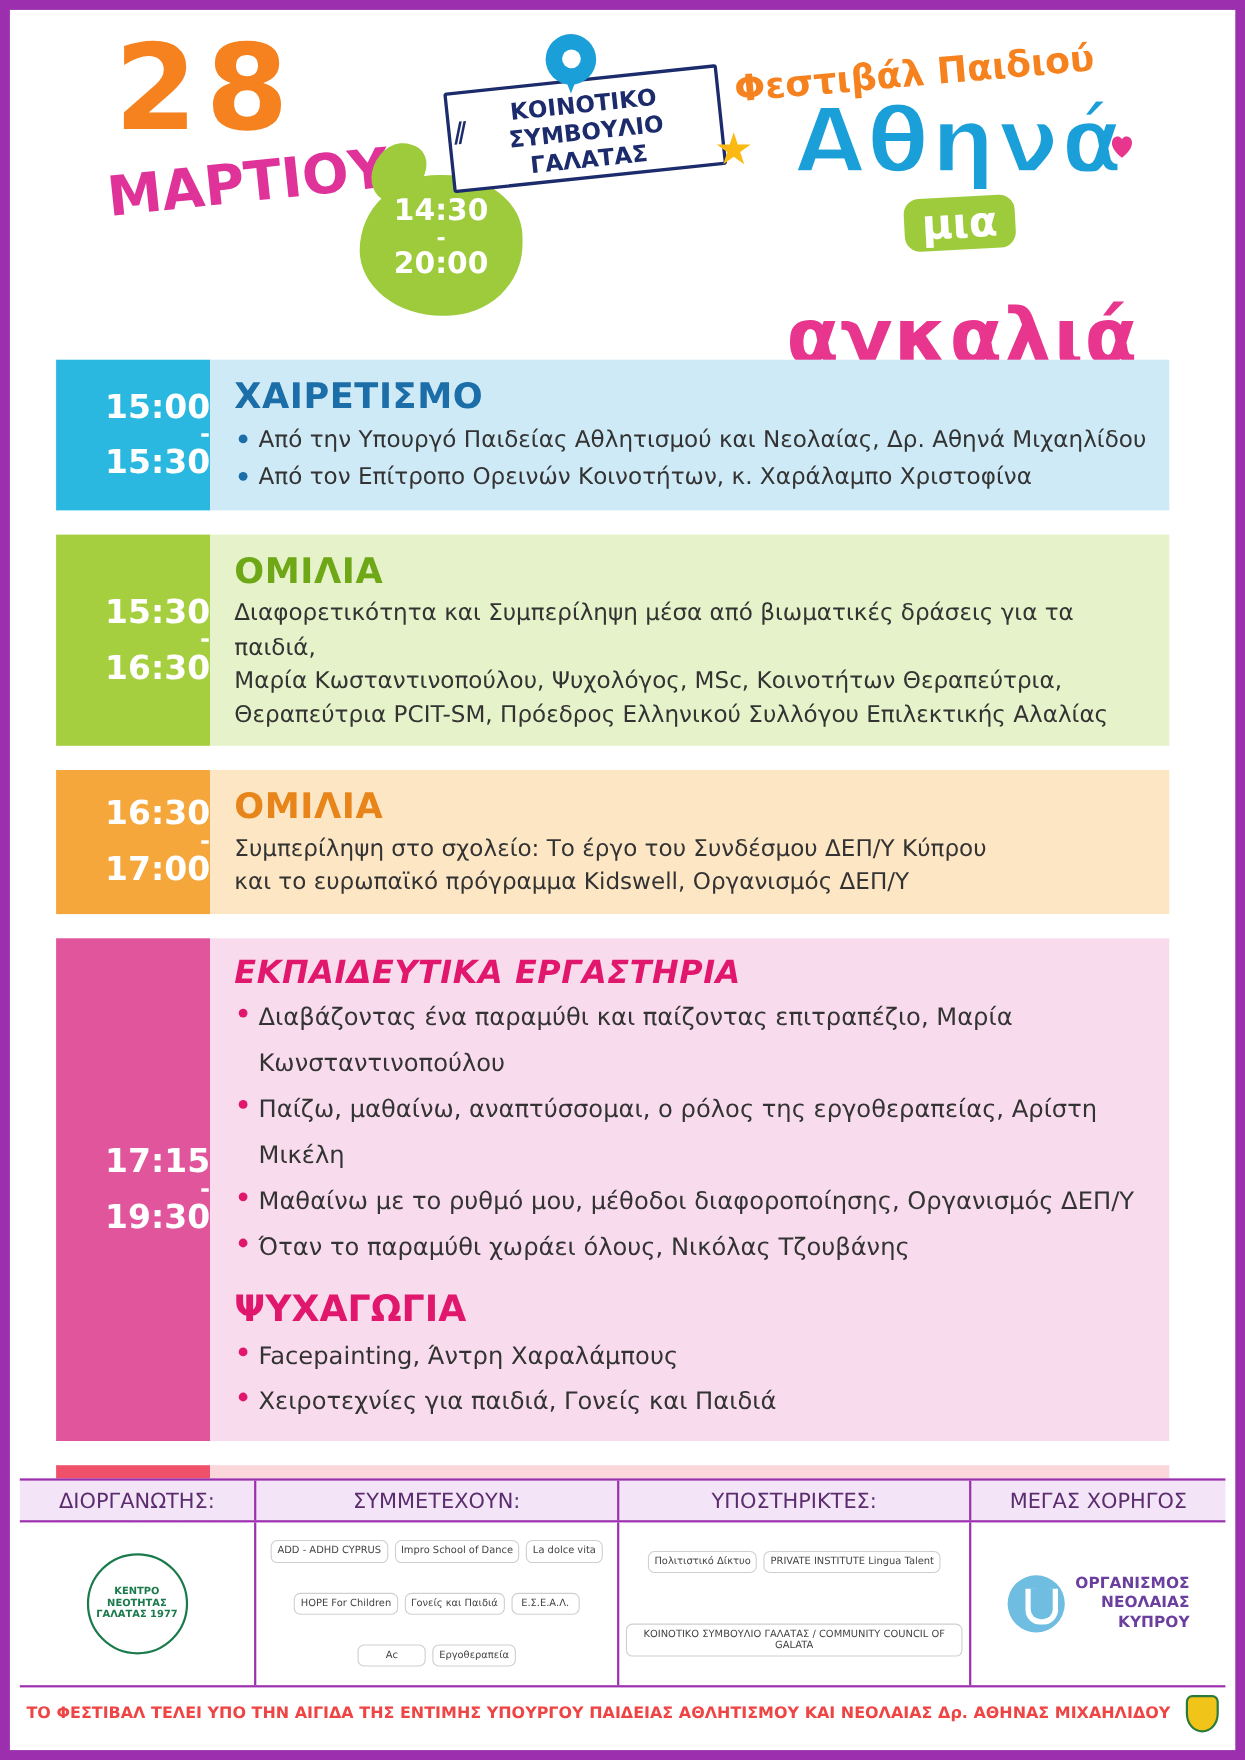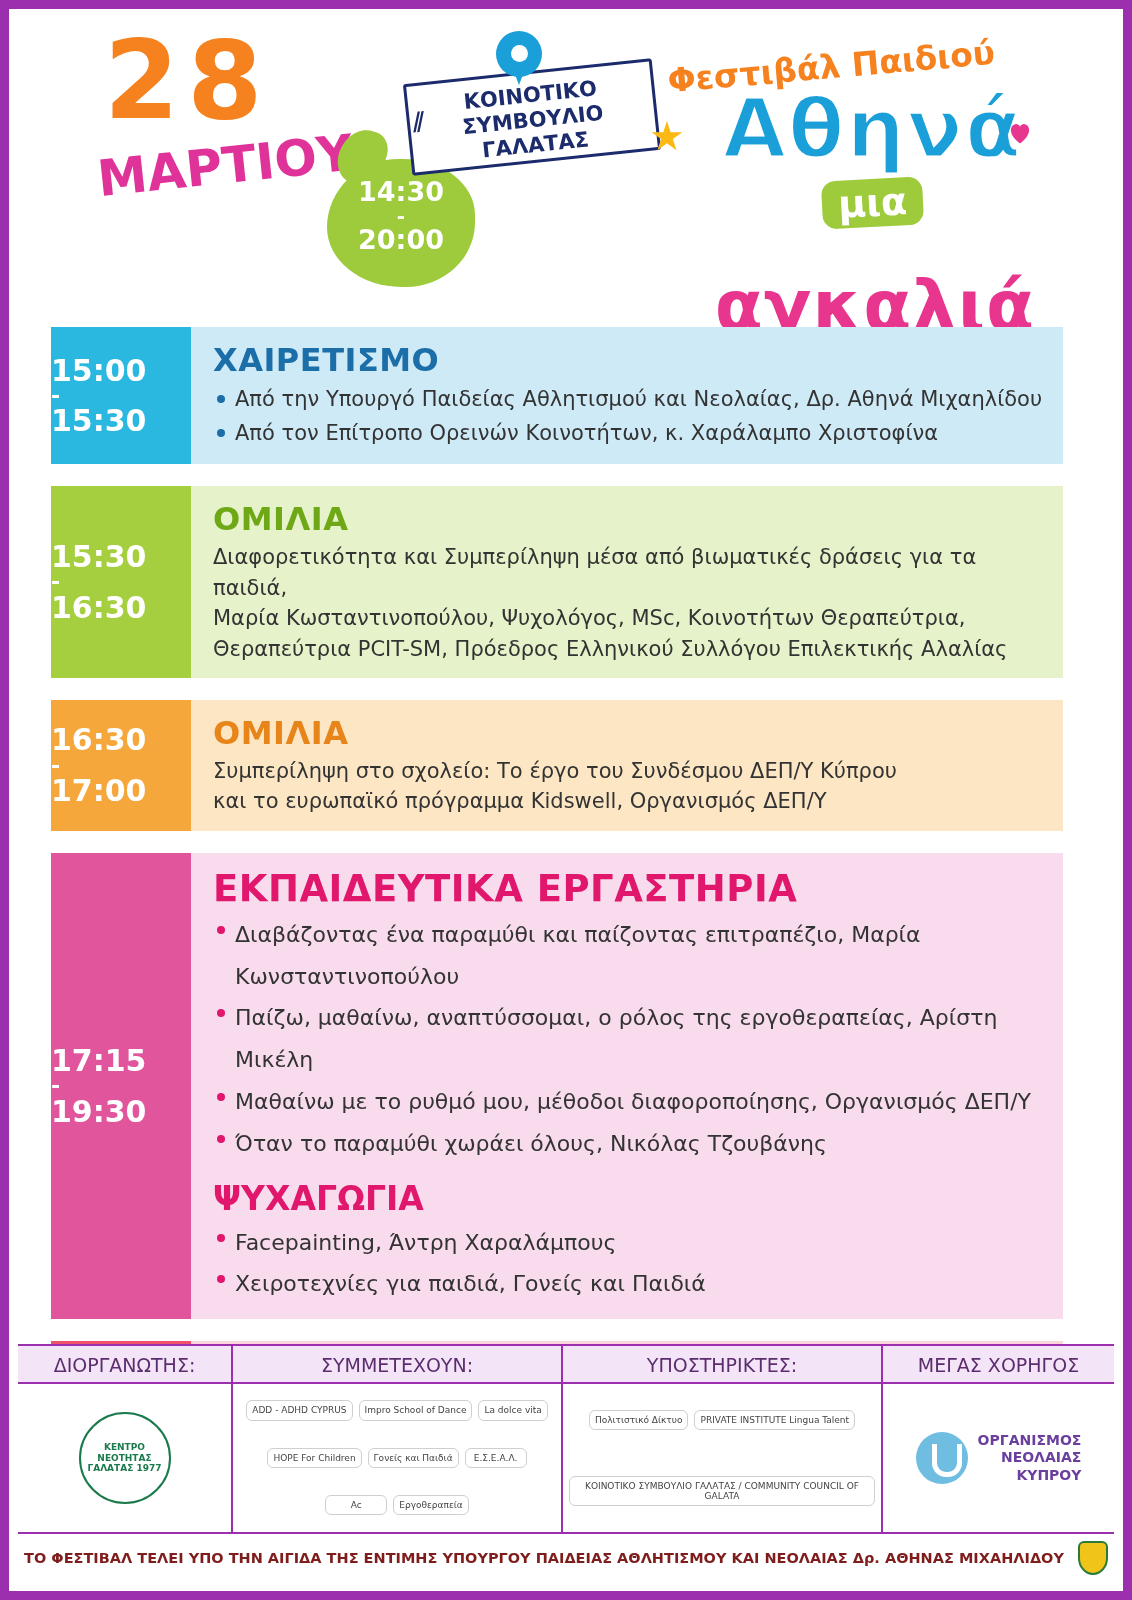--- a/index.html
+++ b/index.html
@@ -103,21 +103,21 @@
     position:absolute; right:90px; top:112px; width:26px; height:24px;
   }
   .star {
     position:absolute; left:640px; top:104px; color:#fdb913; font-size:40px;
   }
   
   .schedule { position: absolute; left: 42px; top: 318px; width: 1012px; }
   .row { display: flex; margin-bottom: 22px; }
   .time {
     width: 140px; flex: 0 0 140px;
-    display: flex; flex-direction: column; align-items: flex-start; justify-content: center;
+    display: flex; flex-direction: column; align-items: flex-end; justify-content: center;
     font-weight: 800; font-size: 30px; line-height: 1.25; color: #ffffff;
     padding: 10px 0;
   }
   .time .dash { font-size: 22px; line-height: .6; }
   .body { flex: 1; padding: 12px 18px 14px 22px; }
   .title { font-size: 32px; font-weight: 800; letter-spacing: .5px; margin: 2px 0 4px; }
   .sub { font-size: 21px; color: #333; line-height: 1.45; }
   ul.items { list-style: none; margin: 4px 0 0; padding: 0; }
   ul.items li { position: relative; padding-left: 22px; font-size: 21px; line-height: 1.6; color:#333; }
   ul.items li:before {
@@ -133,21 +133,21 @@
   .r2 .time { background: #a6cf3f; }
   .r2 .body { background: #e6f2c9; }
   .r2 .title { color: #6fa816; }
 
   .r3 .time { background: #f5a73c; }
   .r3 .body { background: #fce6c4; }
   .r3 .title { color: #e8851a; }
 
   .r4 .time { background: #e0559c; }
   .r4 .body { background: #f8dced; }
-  .r4 .title { color: #e0176c; font-size: 37px; }
+  .r4 .title { color: #e0176c; font-size: 29px; font-style: italic; }
   .r4 ul.items li:before { background: #e0176c; }
   .r4 ul.items li { font-size: 22px; line-height: 1.9; }
   .r4 .title2 { color:#e0176c; font-size: 33px; font-weight:800; margin-top: 14px; }
 
   .r5 .time { background: #f0516a; }
   .r5 .body { background: #fbd6da; }
   .r5 .title { color: #e01a3c; }
 
   
   .footer { position:absolute; left: 9px; right: 9px; bottom: 9px; }
@@ -174,21 +174,21 @@
     display:flex; align-items:center; justify-content:center; text-align:center;
     font-size: 9px; color:#1b7a4b; font-weight:700; line-height:1.15; padding: 6px;
   }
   .onek { display:flex; align-items:center; gap:10px;text-align:right; }
   .onek-mark { width:52px; height:52px; border-radius:50%; background:#6fbde0; position:relative; }
   .onek-mark:after{ content:""; position:absolute; left:16px; top:12px; width:20px; height:28px; border:5px solid #fff; border-top:none; border-radius: 0 0 14px 14px;}
   .onek-text { font-size: 14px; font-weight:700; color:#6b3f9e; line-height:1.25; }
   .aegis {
     border-top: 2px solid #9b2fae; background:#ffffff;
     display:flex; align-items:center; justify-content:center; gap:14px;
-    padding: 7px 0; font-size: 14.5px; color:#7f1d1d; font-weight:600;
+    padding: 7px 0; font-size: 14.5px; color:#ef4444; font-weight:600;
   }
   .crest { width:30px; height:34px; border-radius: 6px 6px 50% 50%; background: #f0c419; border:2px solid #2a7a3a; }
 </style>
 </head>
 <body>
 
 <div class="poster">
 
   <div class="header">
     <div class="date-28">28</div>

